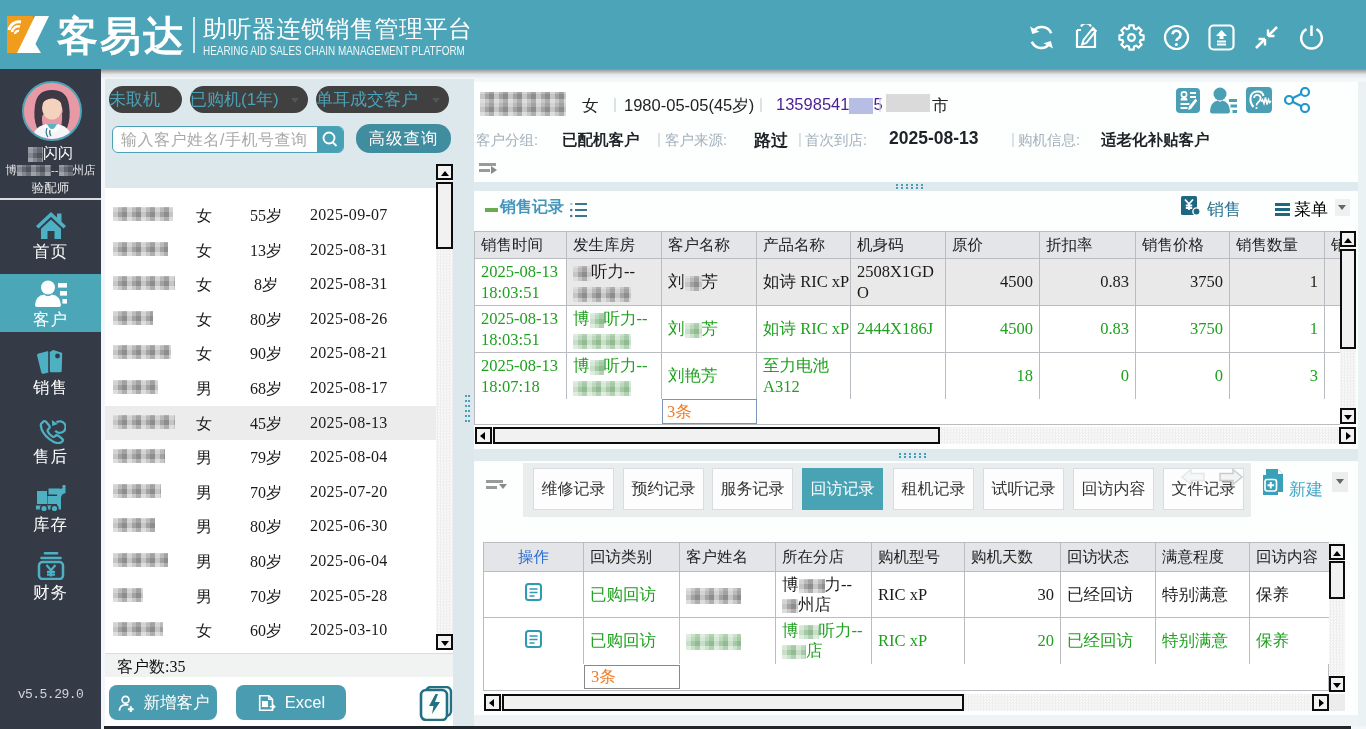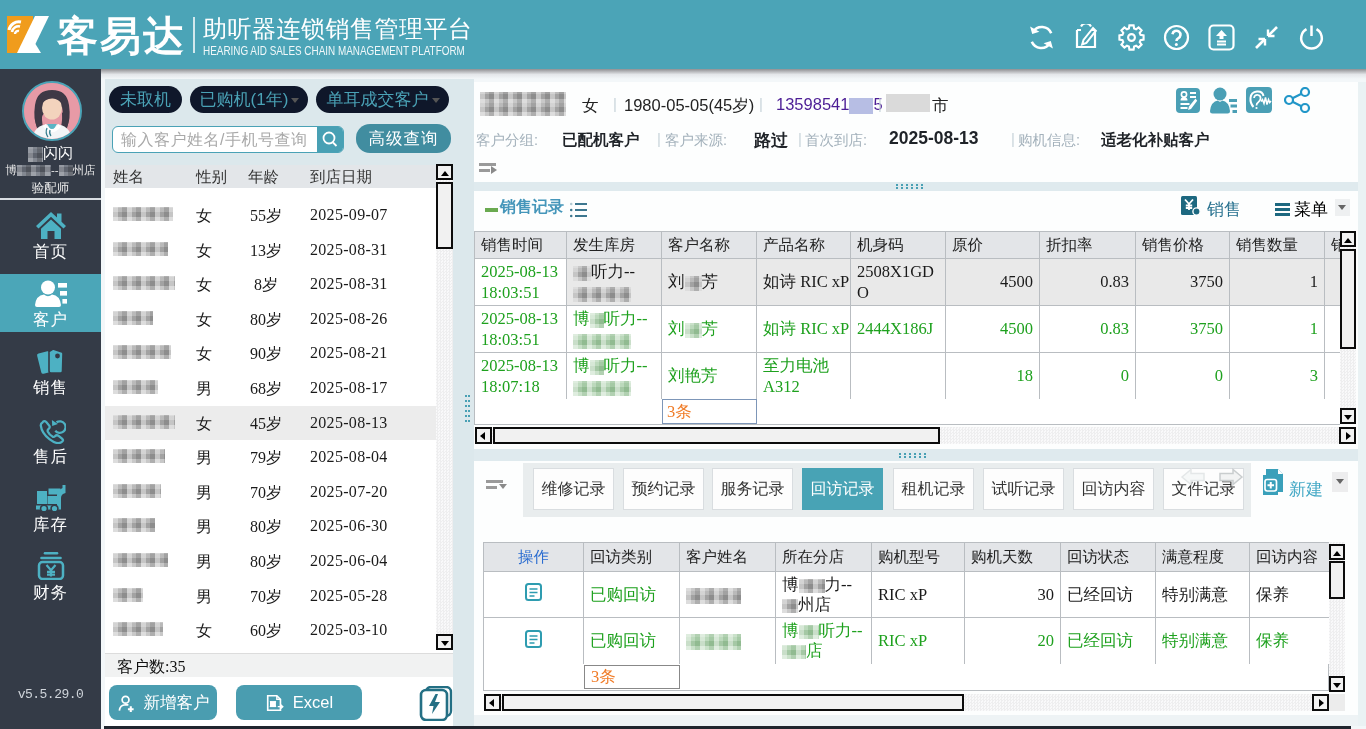--- a/index.html
+++ b/index.html
@@ -38,22 +38,22 @@
 #sb .ver{left:0;top:618px;width:101px;text-align:center;font-size:13px;color:#cfd4da;font-family:"Liberation Mono",monospace;letter-spacing:-.5px;}
 
 #ctn{left:101px;top:69px;width:1265px;height:660px;background:#f3f7f9;}
 #shadow{left:0;top:0;width:1265px;height:10px;background:linear-gradient(#8f8f92,rgba(200,200,205,.35) 55%,rgba(245,248,250,0));}
 #lpan{left:4px;top:10px;width:356px;height:650px;background:#dce8ec;}
 #mstrip{left:358px;top:10px;width:15px;height:650px;background:#dce8ec;}
 #mpan{left:373px;top:13px;width:884px;height:644px;background:#fdfefe;}
 #rstrip{left:1257px;top:13px;width:8px;height:644px;background:#eaf2f4;}
 #bdark{left:3px;top:656.5px;width:1247px;height:3.5px;background:#20252e;}
 
-.pill{position:absolute;top:7px;height:27px;border-radius:13.5px;background:#0f172a;
- color:#4aa2b6;font-size:17px;line-height:27px;text-align:center;}
+.pill{position:absolute;top:7px;height:27px;border-radius:13.5px;background:#404040;
+ color:#4aa2b6;font-size:17px;line-height:27px;}
 .pill .dar{position:absolute;right:9px;top:11.5px;width:0;height:0;
  border:4.5px solid transparent;border-top:5.5px solid #555;}
 #srch{left:7px;top:47px;width:230px;height:25px;border:1.5px solid #4aa2b6;border-radius:6px;background:#fff;}
 #srch .ph{position:absolute;left:8px;top:3px;font-size:16px;color:#a9a9a9;letter-spacing:.5px;}
 #srch .mg{position:absolute;right:0;top:0;width:26px;height:25px;background:#48a0b4;border-radius:0 4.5px 4.5px 0;}
 #adv{left:251px;top:45px;width:95px;height:29px;border-radius:14px;background:#418da0;
  color:#fff;font-size:16.5px;line-height:29px;text-align:center;letter-spacing:1px;}
 #lhead{left:0;top:86px;width:348px;height:23px;background:#e3e6e9;font-size:15.5px;color:#333;}
 #lhead span{position:absolute;top:2px;}
 #lbody{left:0;top:109px;width:348px;height:465px;background:#fff;}
@@ -242,26 +242,20 @@
   <div class="pill" style="left:85px;width:118px"><span style="margin-right:10px">已购机(1年)</span><i class="dar"></i></div>
   <div class="pill" style="left:211px;width:133px"><span style="margin-right:10px">单耳成交客户</span><i class="dar"></i></div>
   <div id="srch" class="ab">
         <span class="ph">输入客户姓名/手机号查询</span>
    <span class="mg"><svg width="26" height="25" viewBox="0 0 26 25" fill="none" stroke="#fff" stroke-width="1.8">
             <circle cx="12" cy="11" r="5.5"></circle>
             <path d="M16,15.5 L19.5,19"></path>
           </svg></span>
   </div>
   <div id="adv" class="ab">高级查询</div>
-  <div id="lhead" class="ab">
-        <span style="left:8px">姓名</span>
-        <span style="left:91px">性别</span>
-        <span style="left:143px">年龄</span>
-        <span style="left:205px">到店日期</span>
-      </div>
   <div id="lbody" class="ab">
 <div class="lr" style="top:10.0px">
           <span class="bl" style="position:absolute;left:8px;top:9px;width:60px;height:14px"></span>
           <span class="c2">女</span>
           <span class="c3">55岁</span>
           <span class="c4">2025-09-07</span>
         </div>
 <div class="lr" style="top:44.6px">
           <span class="bl" style="position:absolute;left:8px;top:9px;width:55px;height:14px"></span>
           <span class="c2">女</span>
@@ -338,21 +332,21 @@
   <div id="cnt" class="ab">
         <span style="position:absolute;left:12px;top:3px">客户数:35</span>
       </div>
   <div id="lwhite" class="ab"></div>
   <div class="tbtn" style="left:4px;width:108px;line-height:35px">
    <svg width="19" height="19" viewBox="0 0 20 20" fill="none" stroke="#fff" stroke-width="1.8">
           <circle cx="9" cy="6" r="3.6"></circle>
           <path d="M2.5,17.5 Q3,11.5 9,11.3 L12,11.5"></path>
           <path d="M14.5,13 v6 M11.5,16 h6" stroke-width="2.2"></path>
         </svg>新增客户</div>
-  <div class="tbtn" style="left:131px;width:126px;line-height:35px">
+  <div class="tbtn" style="left:131px;width:110px;line-height:35px">
    <svg width="20" height="20" viewBox="0 0 22 22" fill="none" stroke="#fff" stroke-width="1.8">
           <path d="M3,3 L13,3 L17,7 L17,19 L3,19 Z"></path>
           <path d="M13,3 L13,7 L17,7" stroke-width="1.5"></path>
           <rect x="5.5" y="9" width="6.5" height="6.5" fill="#fff" stroke="none"></rect>
           <text x="6.5" y="14.6" font-size="6.5" fill="#4a9db0" font-weight="bold" font-family="Liberation Sans">X</text>
           <path d="M14,15 h5 M17,12.7 l2.5,2.3 -2.5,2.3" stroke-width="1.6"></path>
         </svg>Excel</div>
   <svg class="ab" style="left:314px;top:607px" width="35" height="35" viewBox="0 0 35 35">
    <rect x="7" y="1" width="25" height="29" rx="5" fill="none" stroke="#236f84" stroke-width="2.4"></rect>
    <rect x="2" y="4" width="26" height="30" rx="5" fill="#fdfefe" stroke="#236f84" stroke-width="2.6"></rect>

